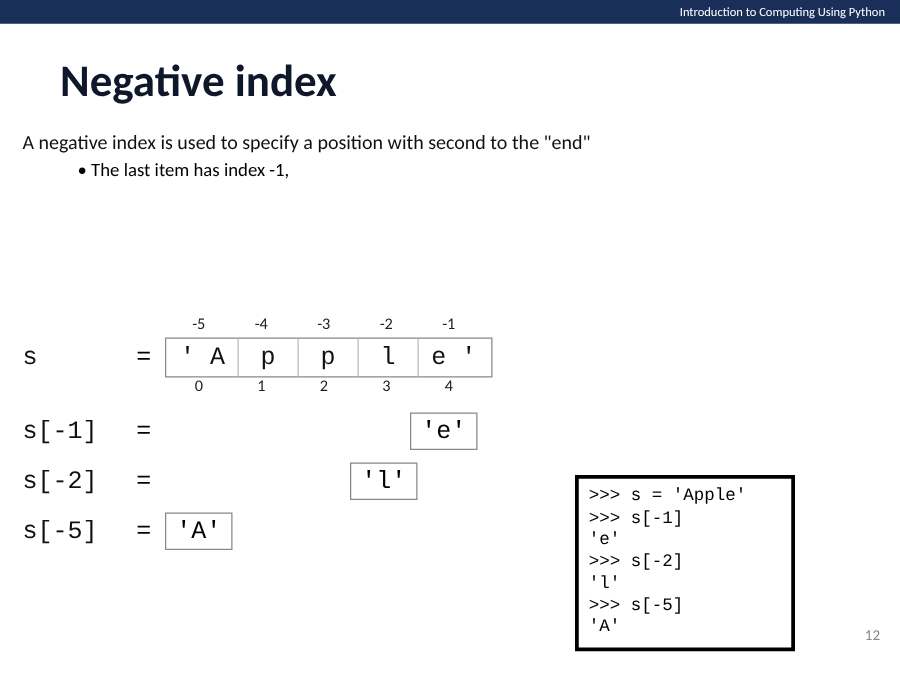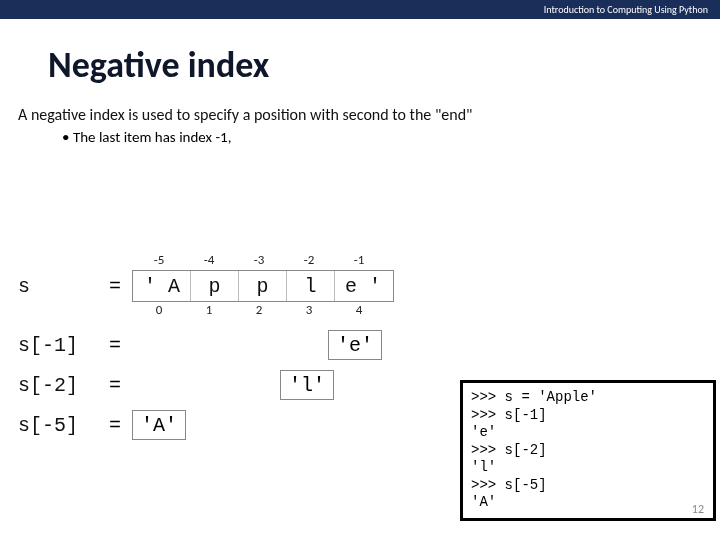--- a/index.html
+++ b/index.html
@@ -101,21 +101,21 @@
     display: flex;
     align-items: center;
     justify-content: center;
     font-family: "Courier New", monospace;
     font-size: 20px;
   }
   .console {
     position: absolute;
     left: 460px;
     top: 380px;
-    width: 256px;
+    width: 176px;
     border: 3px solid #000;
     background: #fff;
     font-family: "Courier New", monospace;
     font-size: 14px;
     padding: 6px 8px;
     line-height: 1.25;
     white-space: pre;
   }
   .pagenum {
     position: absolute;

